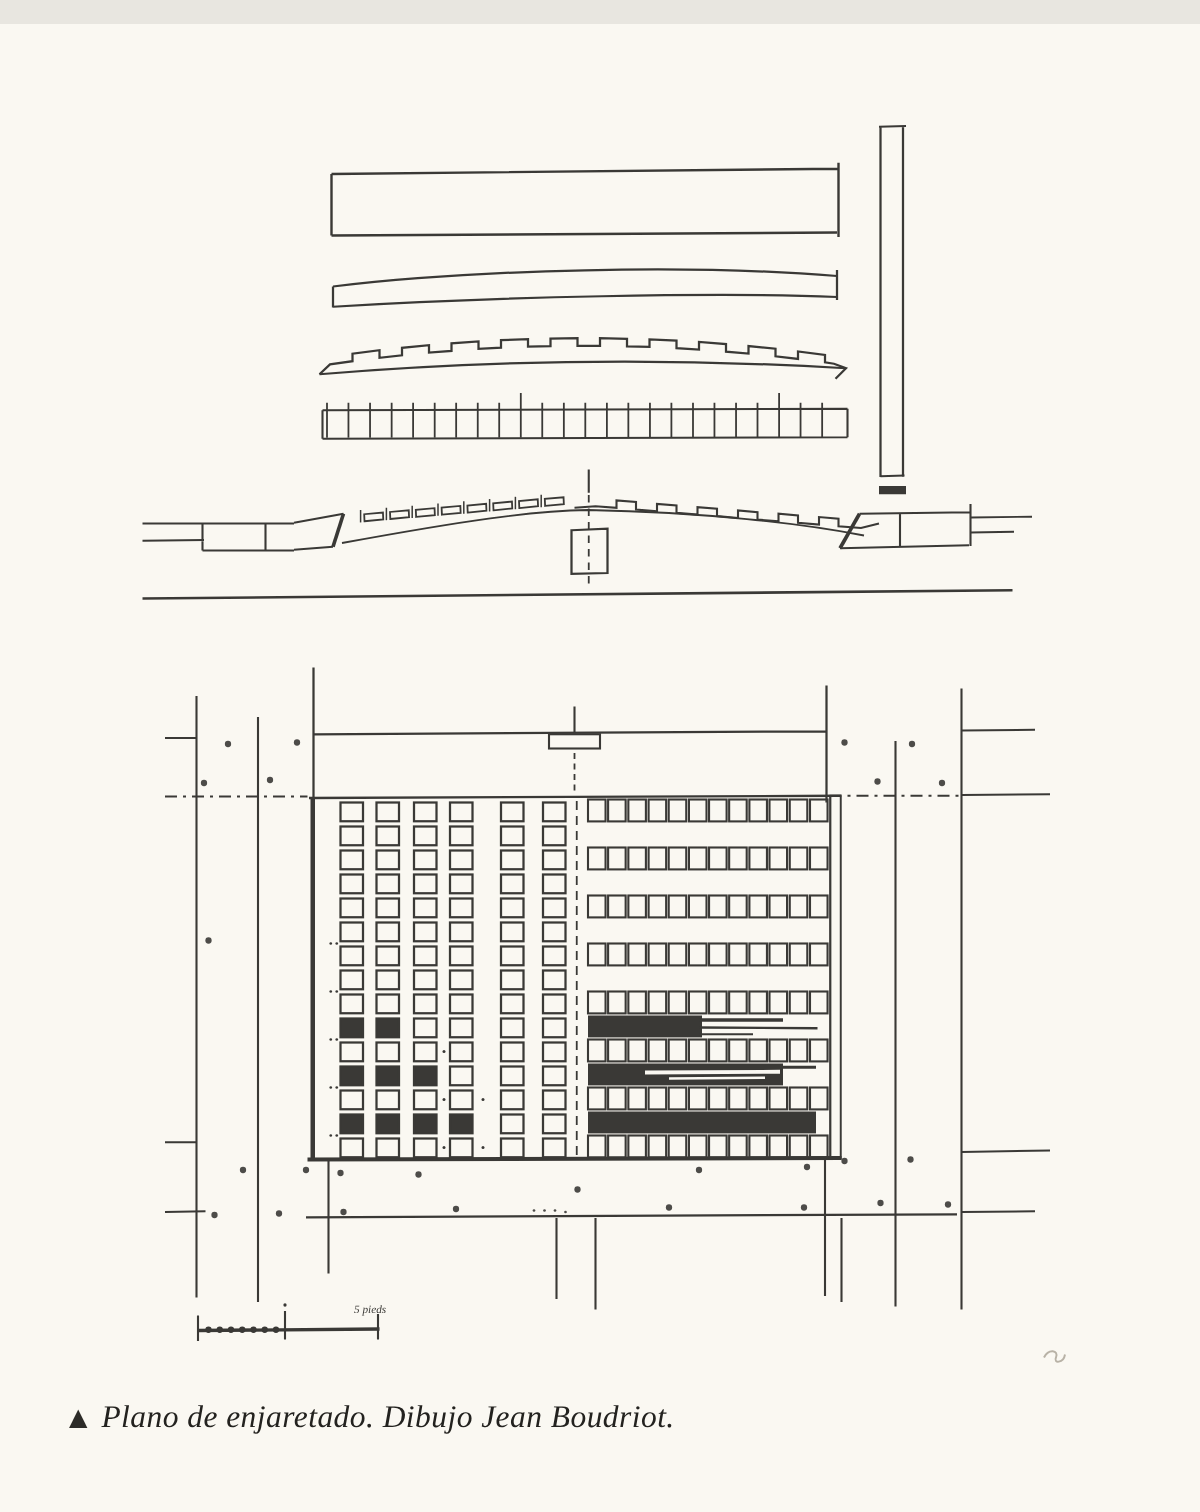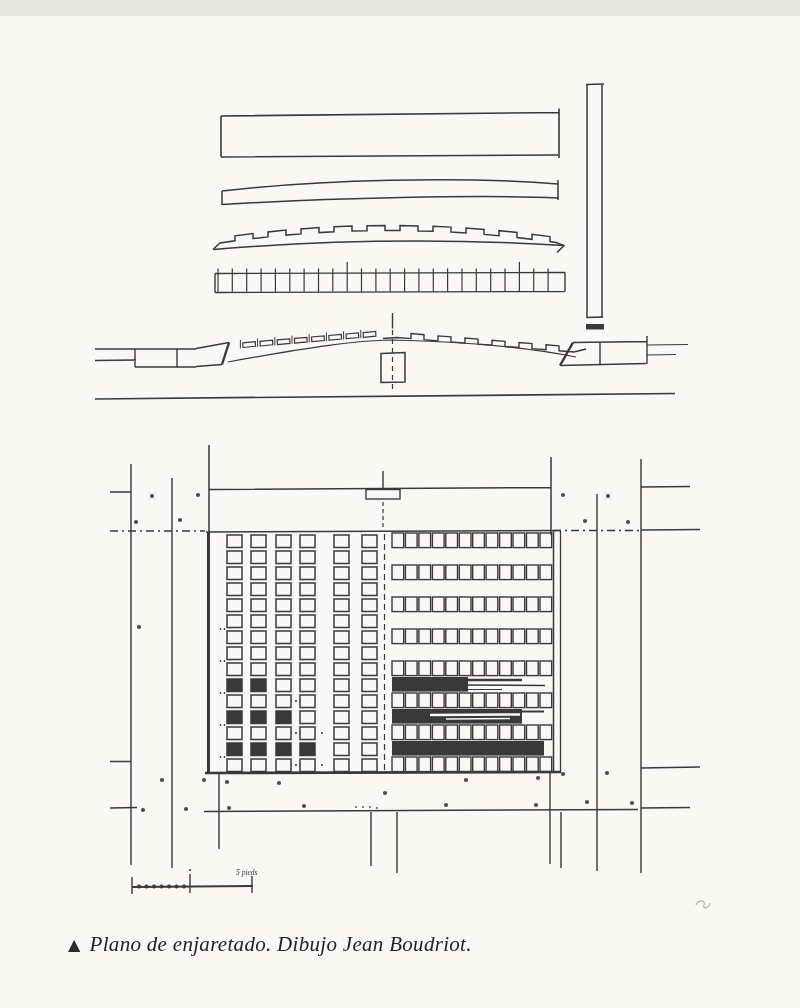--- a/index.html
+++ b/index.html
@@ -3,21 +3,21 @@
 <meta charset="utf-8">
 <style>
   html,body{margin:0;padding:0;background:#e8e6e0;}
   #page{
     position:relative;width:800px;height:1008px;margin:16px auto;
     background:var(--paper,#faf8f2);overflow:hidden;
     font-family:"Liberation Serif","DejaVu Serif",serif;
   }
   svg{position:absolute;left:0;top:0;}
   #caption{
-    position:absolute;left:68px;top:916px;white-space:nowrap;
+    position:absolute;left:46px;top:916px;white-space:nowrap;
     color:#23221f;font-size:21px;font-style:italic;letter-spacing:.3px;
   }
   #caption .tri{
     font-style:normal;font-size:16px;color:#2c2b28;margin-right:9px;
     display:inline-block;transform:translateY(-1px);
     font-family:"DejaVu Sans",sans-serif;
   }
   text{font-family:"Liberation Serif","DejaVu Serif",serif;}
 </style>
 </head>

